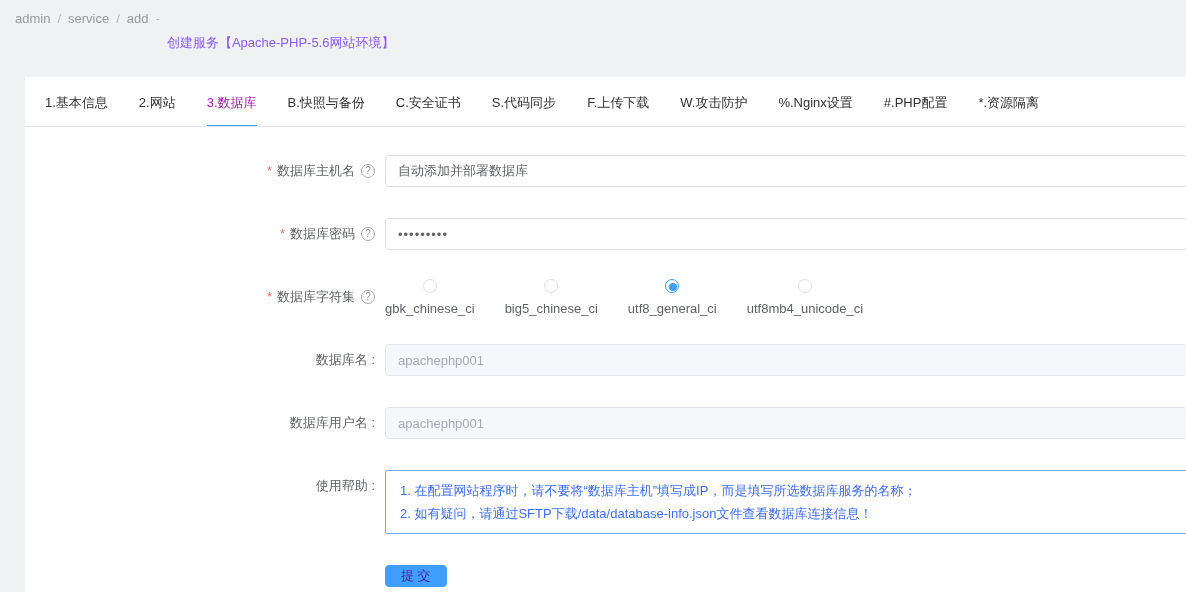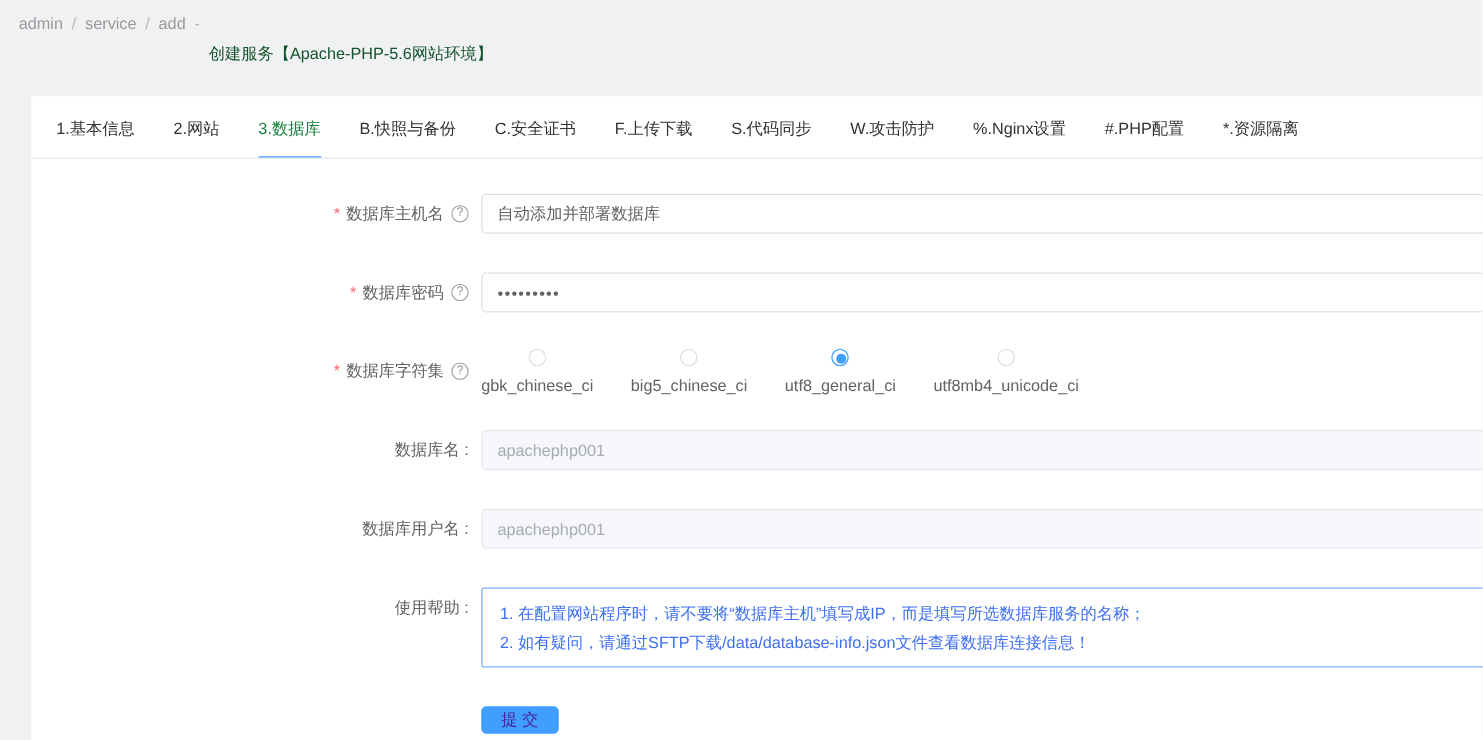--- a/index.html
+++ b/index.html
@@ -16,21 +16,21 @@
   .breadcrumb-bar {
     height: 37px;
     display: flex; align-items: center;
     padding-left: 15px;
     font-size: 13px;
     color: #97999c;
     white-space: nowrap;
   }
   .bc-item { color: #97999c; cursor: pointer; }
   .bc-sep, .bc-dash { margin: 0 7px; color: #b4b6ba; }
-  .bc-title { color: #14532d; margin-top: 48px; }
+  .bc-title { color: #8b5cf6; margin-top: 48px; }
 
   
   .card {
     background: #ffffff;
     margin-left: 25px;
     height: 525px;
     margin-top: 40px;
   }
 
   
@@ -45,21 +45,21 @@
   .tab {
     padding: 17px 0 13px;
     font-size: 13px;
     color: #303133;
     cursor: pointer;
     border-bottom: 2px solid transparent;
     margin-bottom: -1px;
     flex: 0 0 auto;
   }
   .tab.active {
-    color: #15803d;
+    color: #a21caf;
     border-bottom-color: #409eff;
   }
 
   
   .form { padding-top: 28px; }
   .form-row {
     display: flex;
     align-items: center;
     margin-bottom: 31px;
     margin-right: -2px;
@@ -181,22 +181,22 @@
 </div>
 
 <div class="card">
 
   <div class="tabs">
     <div class="tab">1.基本信息</div>
     <div class="tab">2.网站</div>
     <div class="tab active">3.数据库</div>
     <div class="tab">B.快照与备份</div>
     <div class="tab">C.安全证书</div>
+    <div class="tab">S.代码同步</div>
     <div class="tab">F.上传下载</div>
-    <div class="tab">S.代码同步</div>
     <div class="tab">W.攻击防护</div>
     <div class="tab">%.Nginx设置</div>
     <div class="tab">#.PHP配置</div>
     <div class="tab">*.资源隔离</div>
   </div>
 
   <div class="form">
 
     <div class="form-row">
       <div class="form-label">

